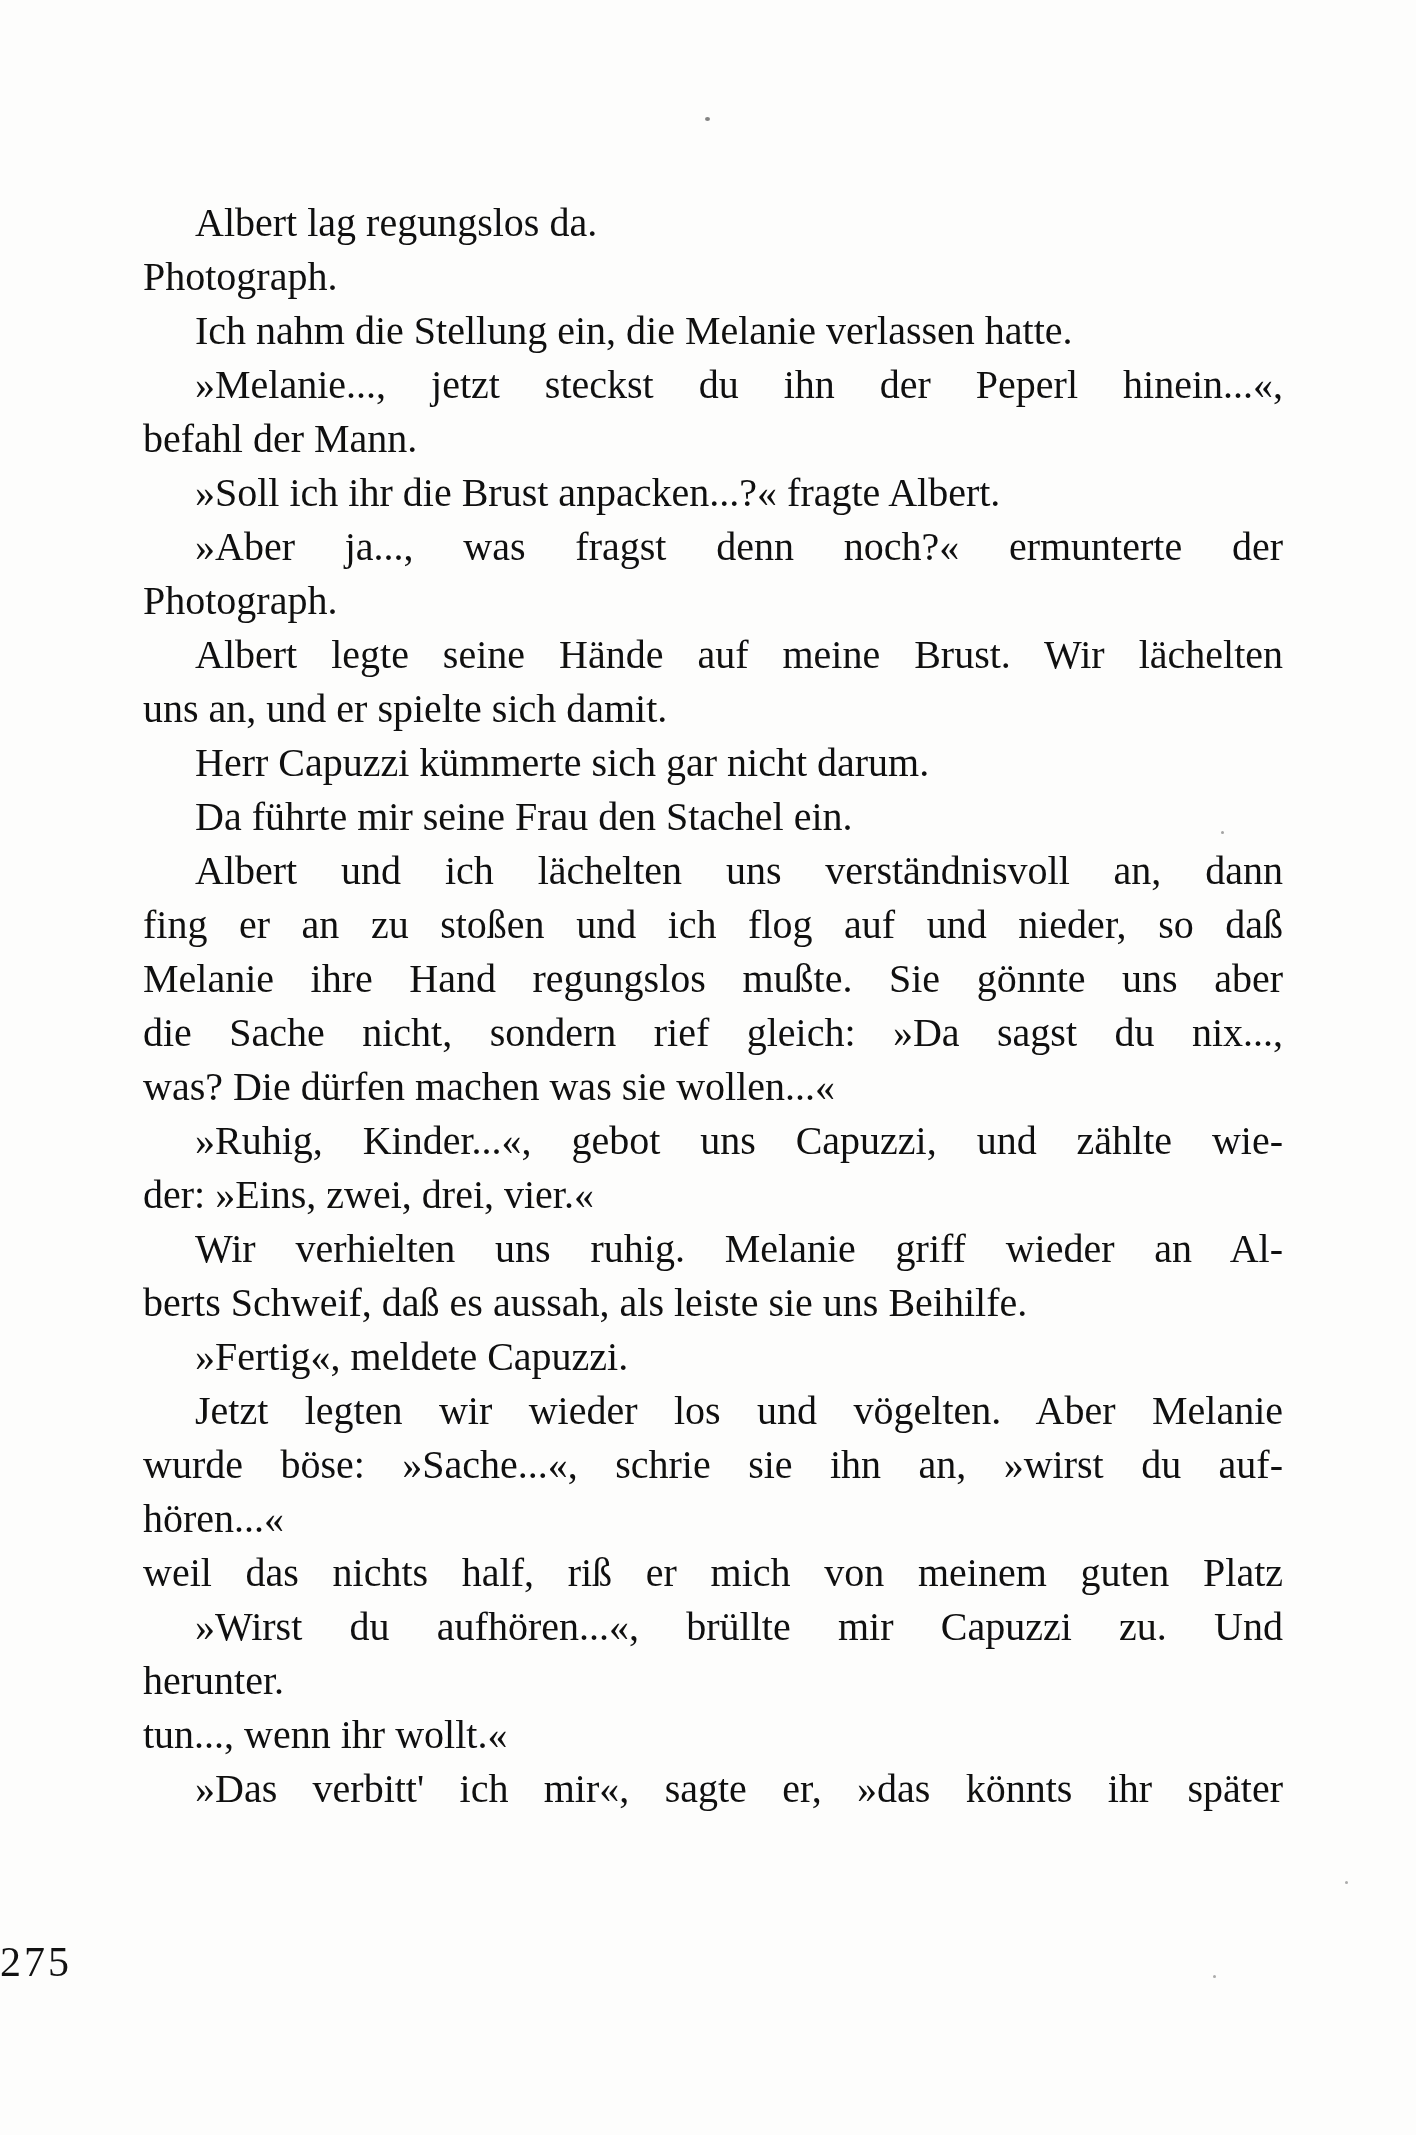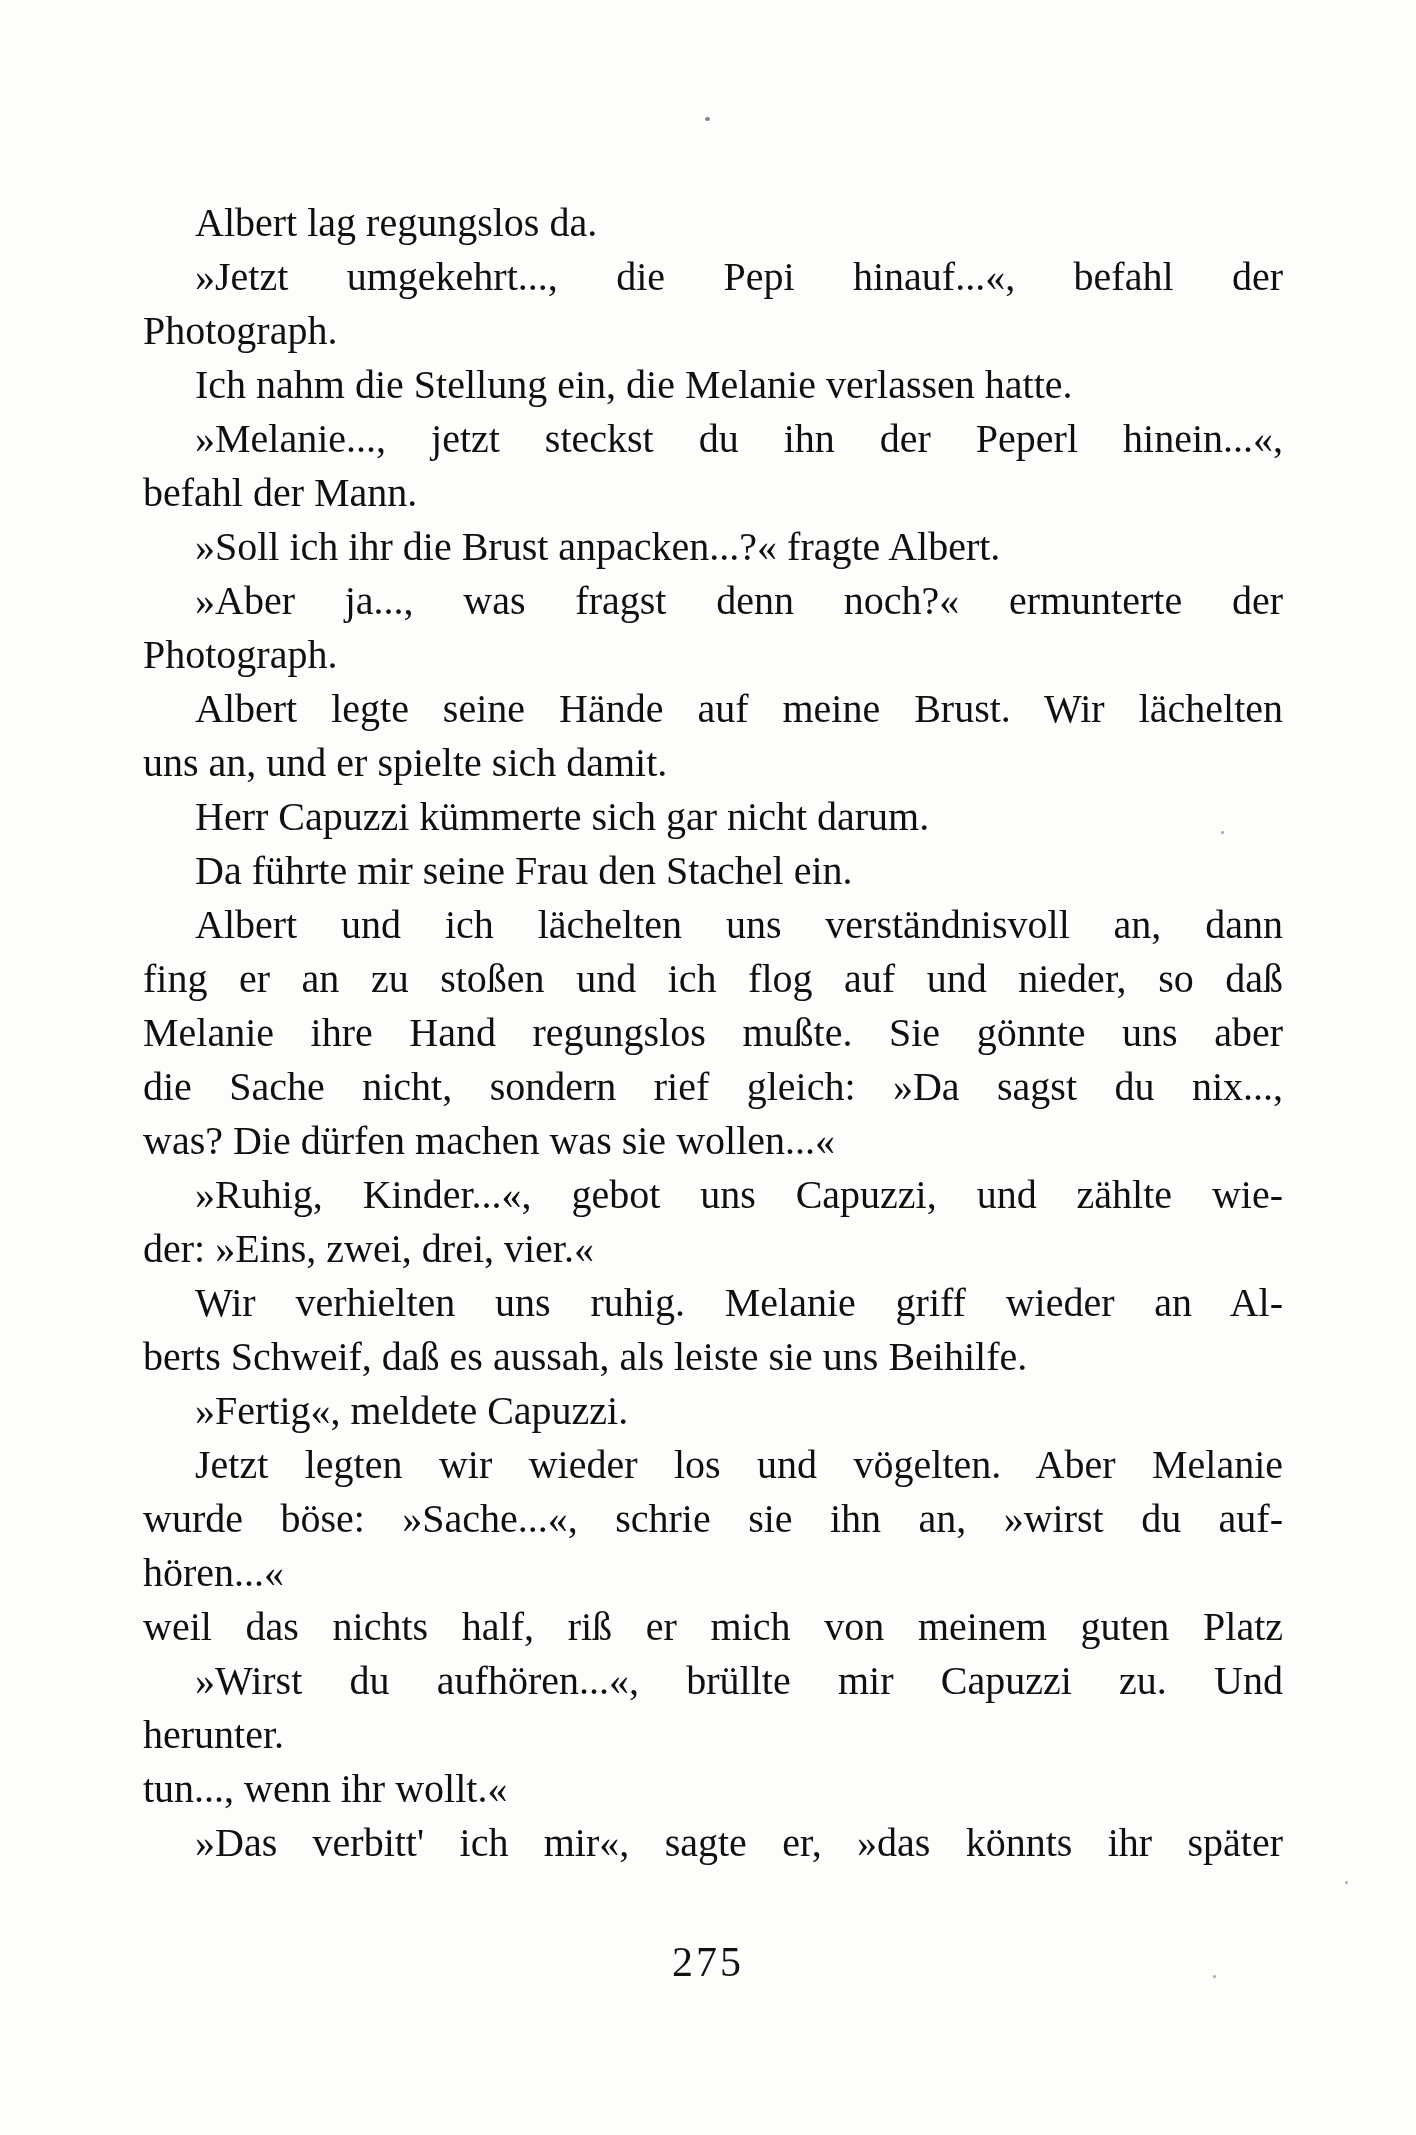--- a/index.html
+++ b/index.html
@@ -38,21 +38,21 @@
     text-indent: 52px;
   }
   .line.last {
     text-align-last: left;
   }
   .page-number {
     position: absolute;
     left: 0;
     right: 0;
     top: 1938px;
-    text-align: center;
+    text-align: left;
     font-size: 42px;
     letter-spacing: 3px;
     color: #121212;
   }
   
   .speck {
     position: absolute;
     background: #5a5a5a;
     border-radius: 50%;
   }
@@ -60,21 +60,20 @@
   .speck.s2 { left: 1221px; top: 831px;  width: 3px; height: 3px; opacity: .55; }
   .speck.s3 { left: 1345px; top: 1881px; width: 3px; height: 3px; opacity: .5; }
   .speck.s4 { left: 1213px; top: 1975px; width: 3px; height: 3px; opacity: .5; }
 </style>
 </head>
 <body>
 
 <main class="page">
   <section class="text-block">
       <div class="line first last">Albert lag regungslos da.</div>
-      <div class="line first">»Jetzt umgekehrt..., die Pepi hinauf...«, befahl der</div>
       <div class="line last">Photograph.</div>
       <div class="line first last">Ich nahm die Stellung ein, die Melanie verlassen hatte.</div>
       <div class="line first">»Melanie..., jetzt steckst du ihn der Peperl hinein...«,</div>
       <div class="line last">befahl der Mann.</div>
       <div class="line first last">»Soll ich ihr die Brust anpacken...?« fragte Albert.</div>
       <div class="line first">»Aber ja..., was fragst denn noch?« ermunterte der</div>
       <div class="line last">Photograph.</div>
       <div class="line first">Albert legte seine Hände auf meine Brust. Wir lächelten</div>
       <div class="line last">uns an, und er spielte sich damit.</div>
       <div class="line first last">Herr Capuzzi kümmerte sich gar nicht darum.</div>

